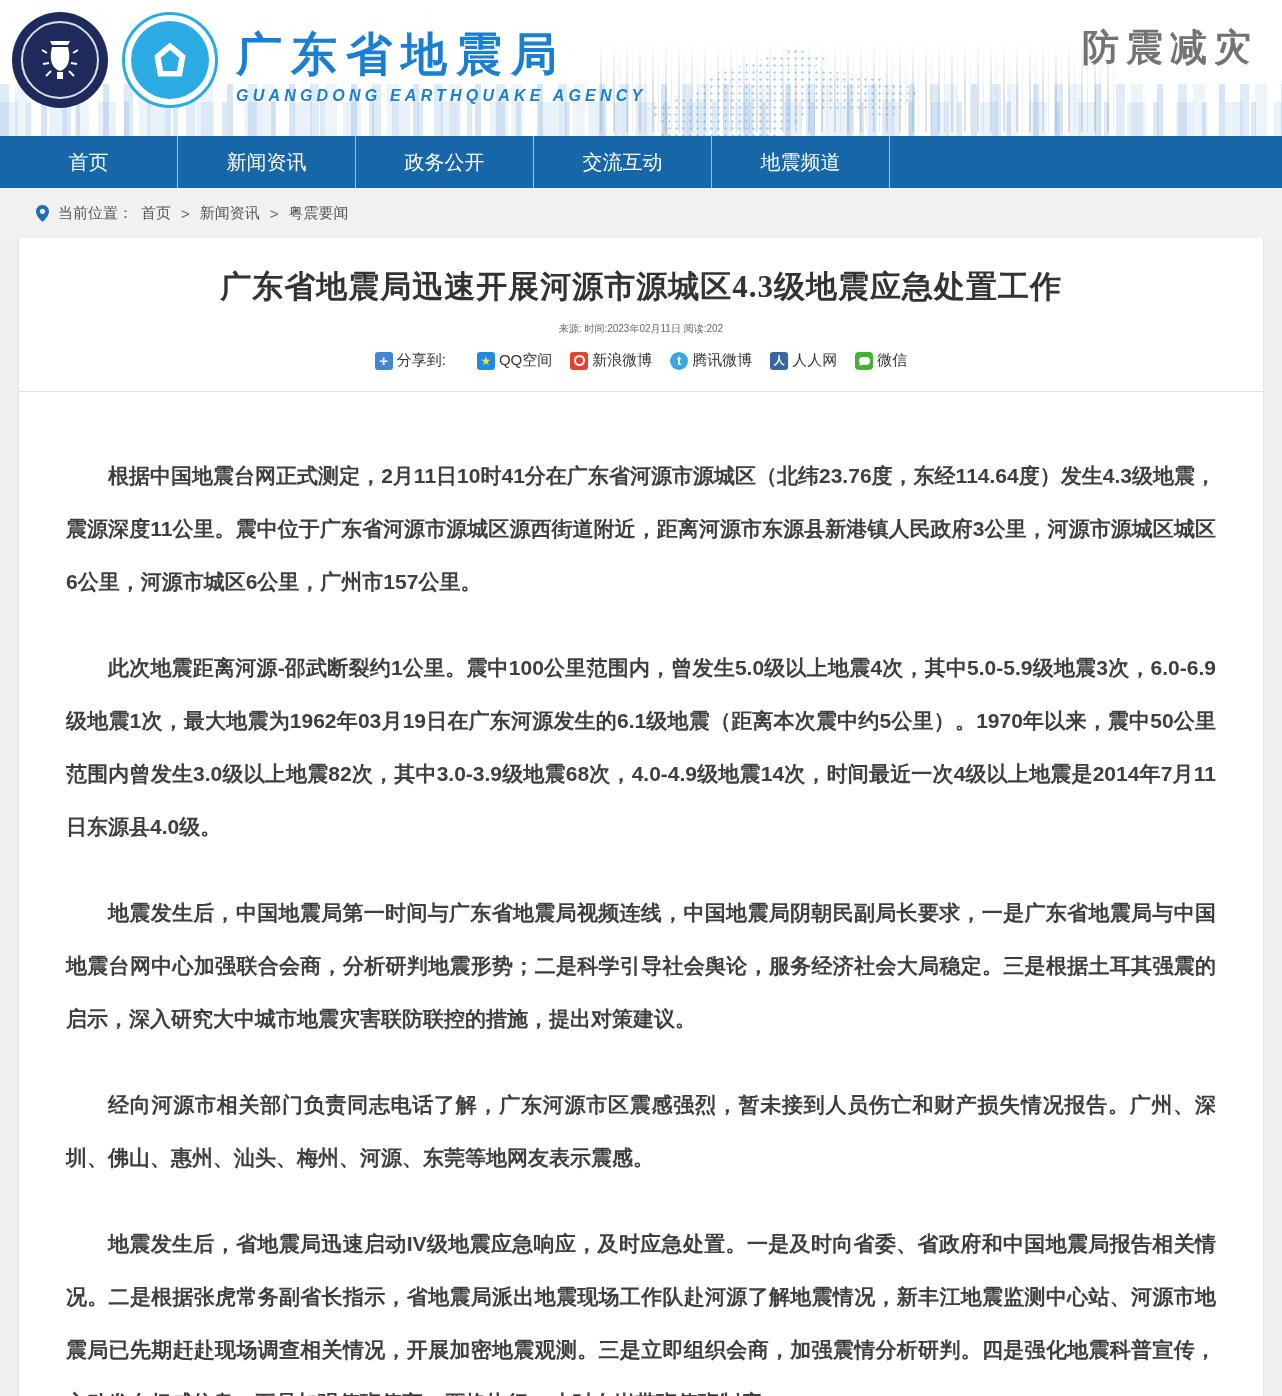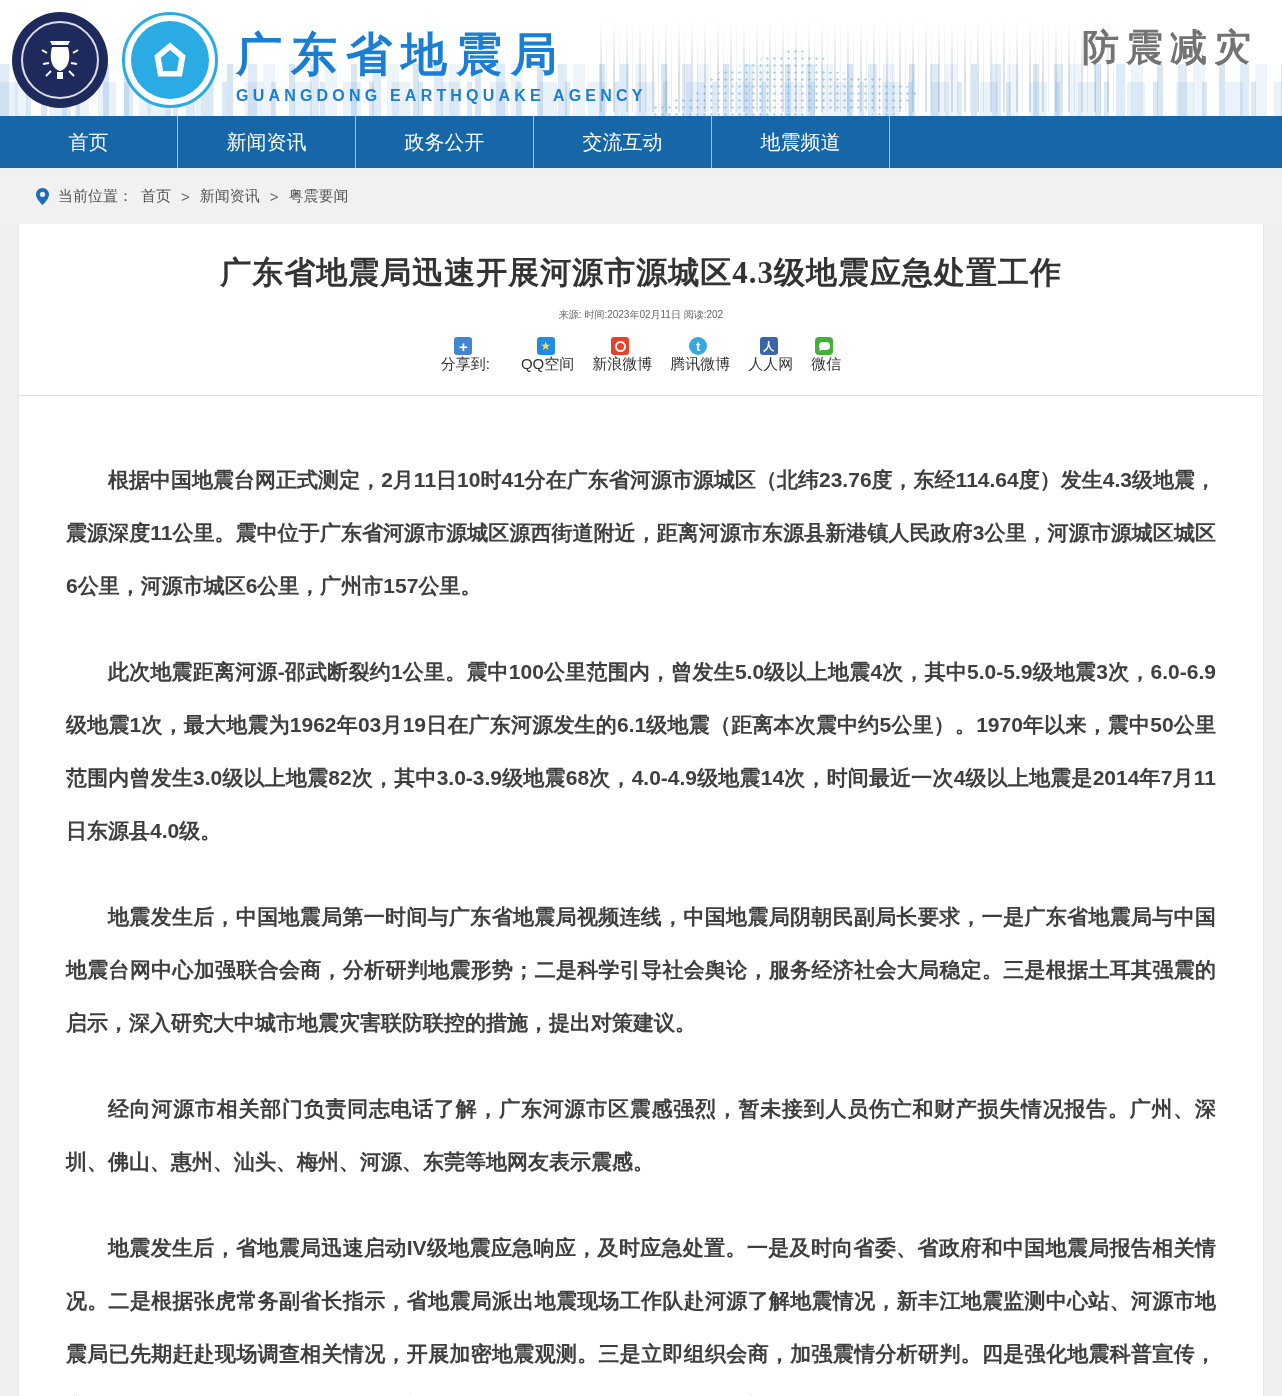--- a/index.html
+++ b/index.html
@@ -7,21 +7,21 @@
   body {
     height: 1396px;
     overflow: hidden;
     background: #efefef;
     font-family: "Liberation Sans", "DejaVu Sans", sans-serif;
   }
 
   
   .header {
     position: relative;
-    height: 116px;
+    height: 136px;
     background: #ffffff;
     overflow: hidden;
   }
   .skyline1, .skyline2 {
     position: absolute; bottom: 0; left: 0; right: 0;
     pointer-events: none;
   }
   .skyline1 {
     height: 52px;
     background: repeating-linear-gradient(90deg,
@@ -68,42 +68,42 @@
     position: absolute; inset: 6px; border-radius: 50%; background: #2aabe4;
     display: flex; align-items: center; justify-content: center;
   }
   .site-title-block { padding-top: 16px; }
   .site-title-cn {
     font-size: 46px; font-weight: bold; color: #1a7ed2;
     letter-spacing: 9px; line-height: 52px; white-space: nowrap;
   }
   .site-title-en {
     font-size: 16px; font-weight: bold; color: #1a7ed2;
-    letter-spacing: 4.2px; margin-top: 7px; white-space: nowrap;
+    letter-spacing: 4.2px; margin-top: 7px; white-space: nowrap; font-style: italic;
   }
   .slogan {
     margin-left: auto; padding-top: 12px; text-align: right;
     font-weight: bold; color: #737373;
     font-size: 37px; line-height: 48px; letter-spacing: 7px; white-space: nowrap;
   }
 
   
   .nav {
     display: flex; height: 52px; background: #1767a8;
   }
   .nav-item {
     width: 178px; line-height: 52px; text-align: center;
     color: #ffffff; font-size: 20px; cursor: pointer;
     border-right: 1px solid rgba(255,255,255,.6);
   }
   .nav-filler { flex: 1; }
 
   
   .breadcrumb {
-    display: flex; align-items: center; height: 56px;
+    display: flex; align-items: center; height: 50px;
     background: #f1f1f1; padding-left: 36px;
     font-size: 15px; color: #555;
   }
   .breadcrumb .pin { margin-right: 9px; display: flex; }
   .breadcrumb a { color: #555; text-decoration: none; cursor: pointer; }
   .crumb-sep { margin: 0 10px; color: #666; }
   .crumb-label { margin-right: 8px; }
 
   
   .card {
@@ -119,21 +119,21 @@
     letter-spacing: 1px;
   }
   .article-meta {
     text-align: center; margin-top: 14px;
     font-size: 10px; color: #666;
   }
   .share-row {
     display: flex; justify-content: center; align-items: center;
     margin-top: 15px; font-size: 15px; color: #333;
   }
-  .share-item { display: inline-flex; align-items: center; margin: 0 9px; cursor: pointer; flex-direction: column; }
+  .share-item { display: inline-flex; align-items: center; margin: 0 9px; cursor: pointer; }
   .share-item:first-child { margin-right: 22px; }
   .share-ic {
     width: 18px; height: 18px; border-radius: 3px; margin-right: 4px;
     display: inline-flex; align-items: center; justify-content: center;
     color: #fff; font-size: 13px; font-weight: bold; line-height: 1;
   }
   .ic-plus { background: #4285d3; }
   .ic-plus::before { content: "+"; font-size: 15px; }
   .ic-qzone { background: #1e8ce0; }
   .ic-qzone::before { content: "★"; color: #ffd94d; font-size: 12px; }

